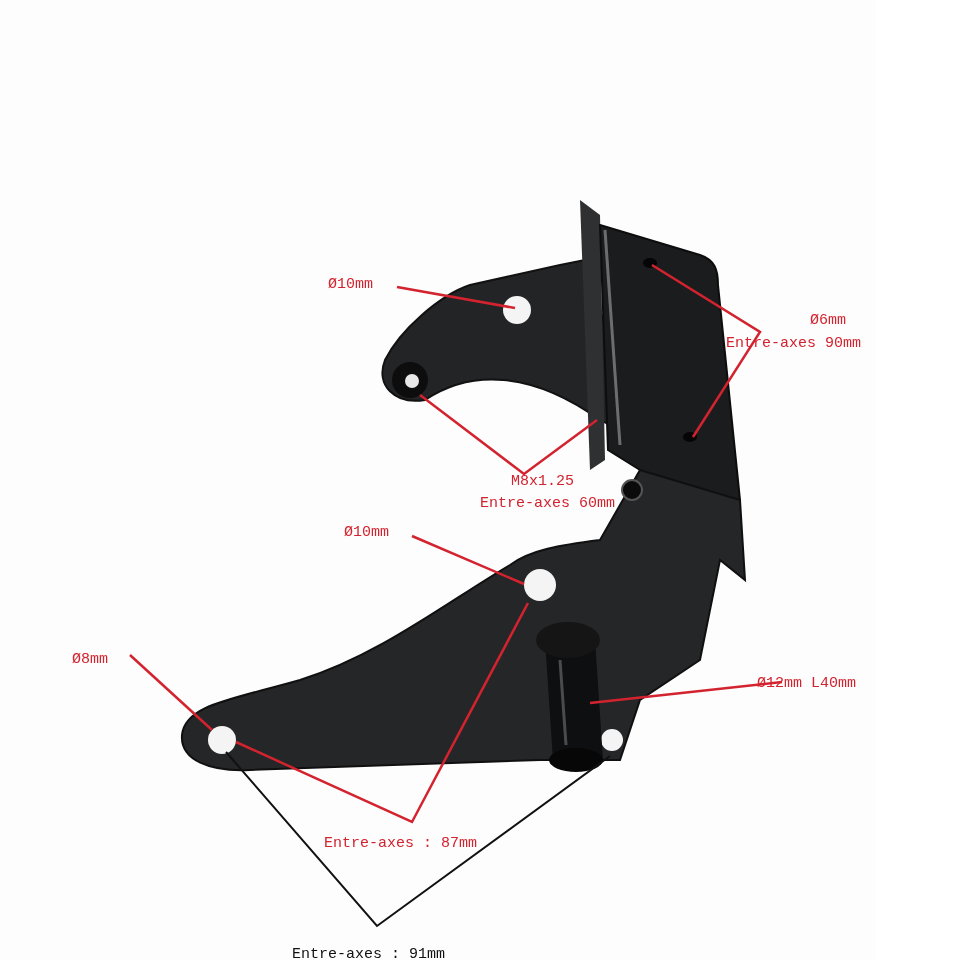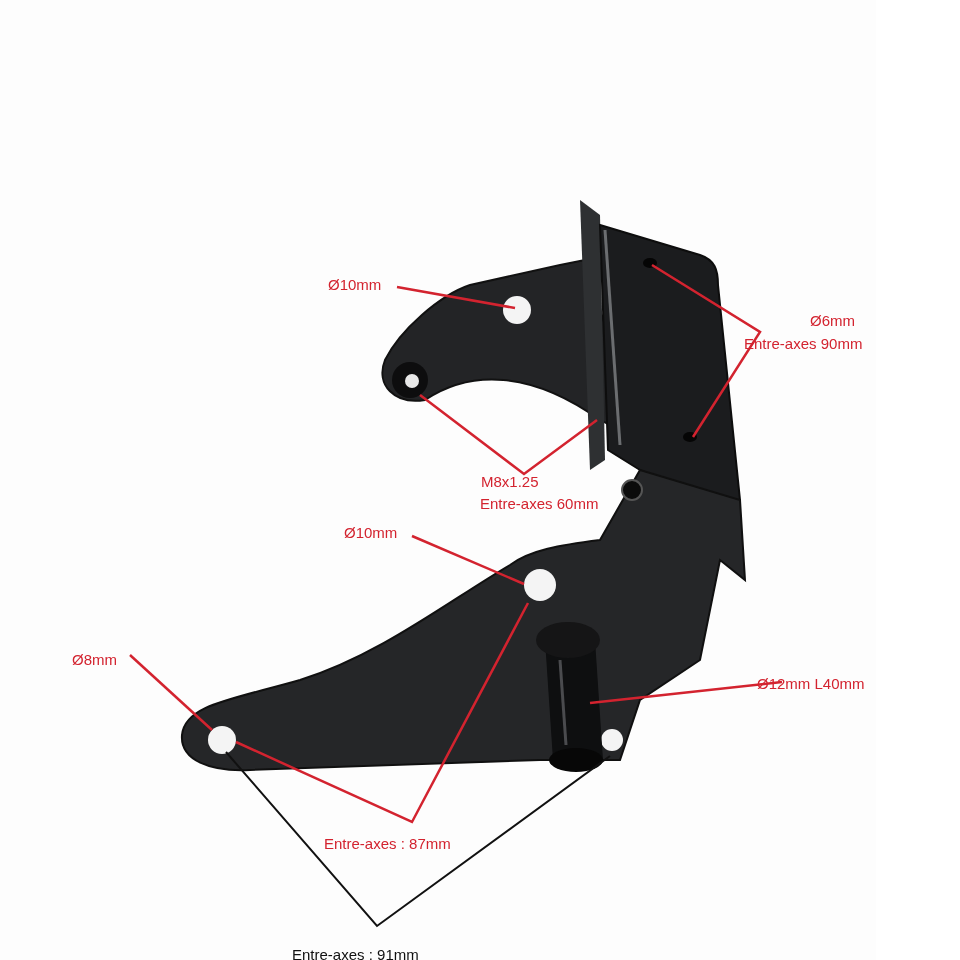--- a/index.html
+++ b/index.html
@@ -1,17 +1,17 @@
 <!DOCTYPE html>
 <html><head>
 <meta charset="utf-8">
 <style>
   html, body { margin:0; padding:0; background:#ffffff; }
   #stage { position:relative; width:876px; height:960px; background:#fdfdfd; overflow:hidden;
-           font-family:Liberation Sans, sans-serif; }
+           font-family:Liberation Mono, monospace; }
   svg { position:absolute; left:0; top:0; }
   .lbl { position:absolute; font-size:15px; white-space:nowrap; line-height:18px; }
   .red { color:#d3232f; }
   .blk { color:#111111; }
 </style>
 </head>
 <body>
 
 <div id="stage">
   <svg width="960" height="960" viewBox="0 0 960 960">
@@ -50,21 +50,21 @@
       <path d="M236 742 L412 822 L528 603"></path>
     </g>
 
     <g stroke="#111111" stroke-width="2" fill="none">
       <path d="M226 752 L377 926 L610 756"></path>
     </g>
   </svg>
 
   <span class="lbl red" style="left:328px;top:276px;">Ø10mm</span>
   <span class="lbl red" style="left:810px;top:312px;">Ø6mm</span>
-  <span class="lbl red" style="left:744px;top:335px;">Entre-axes 90mm</span>
-  <span class="lbl red" style="left:481px;top:473px;">M8x1.25</span>
+  <span class="lbl red" style="left:726px;top:335px;">Entre-axes 90mm</span>
+  <span class="lbl red" style="left:511px;top:473px;">M8x1.25</span>
   <span class="lbl red" style="left:480px;top:495px;">Entre-axes 60mm</span>
   <span class="lbl red" style="left:344px;top:524px;">Ø10mm</span>
   <span class="lbl red" style="left:72px;top:651px;">Ø8mm</span>
   <span class="lbl red" style="left:757px;top:675px;">Ø12mm L40mm</span>
   <span class="lbl red" style="left:324px;top:835px;text-align:center;">Entre-axes : 87mm</span>
   <span class="lbl blk" style="left:292px;top:930px;margin-top:16px;">Entre-axes : 91mm</span>
 </div>
 
 </body></html>

